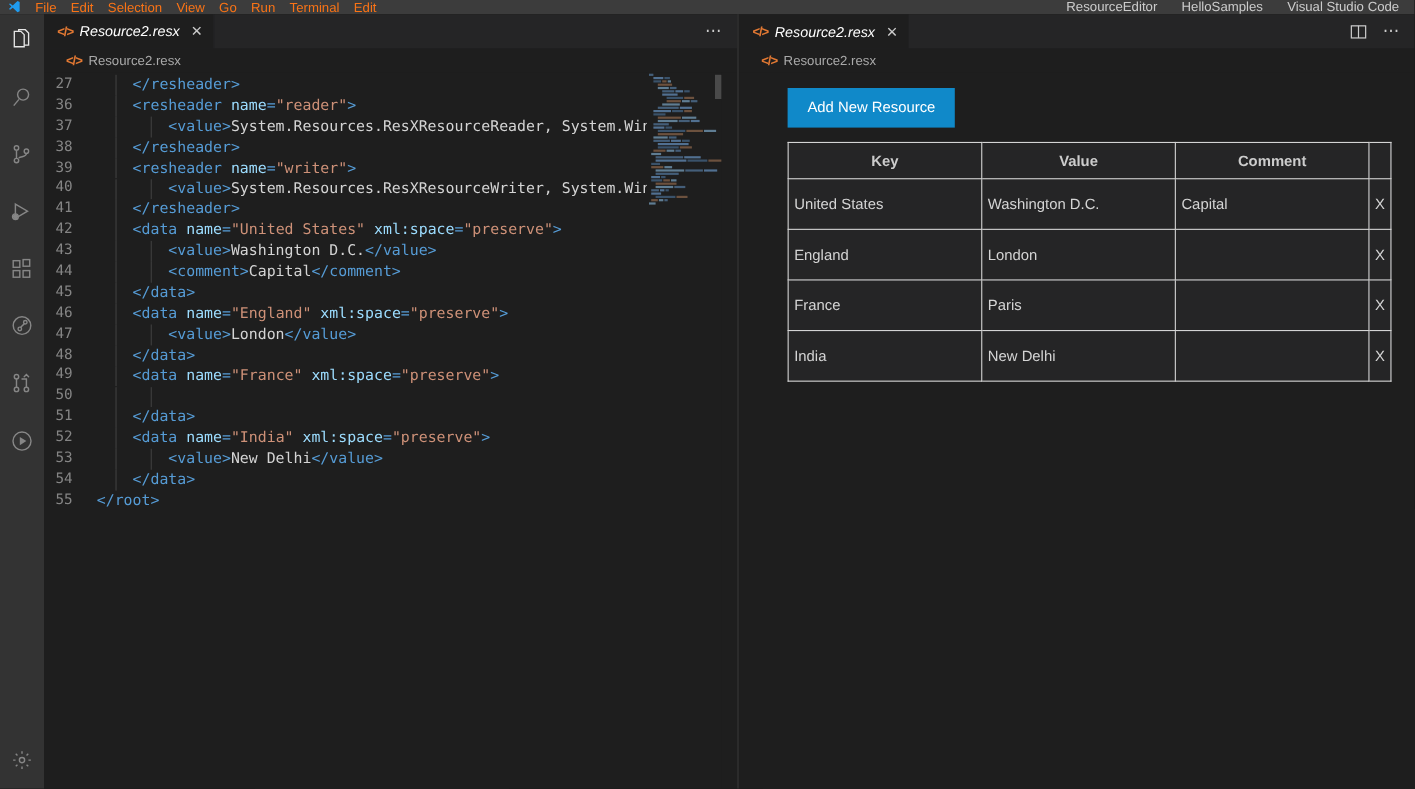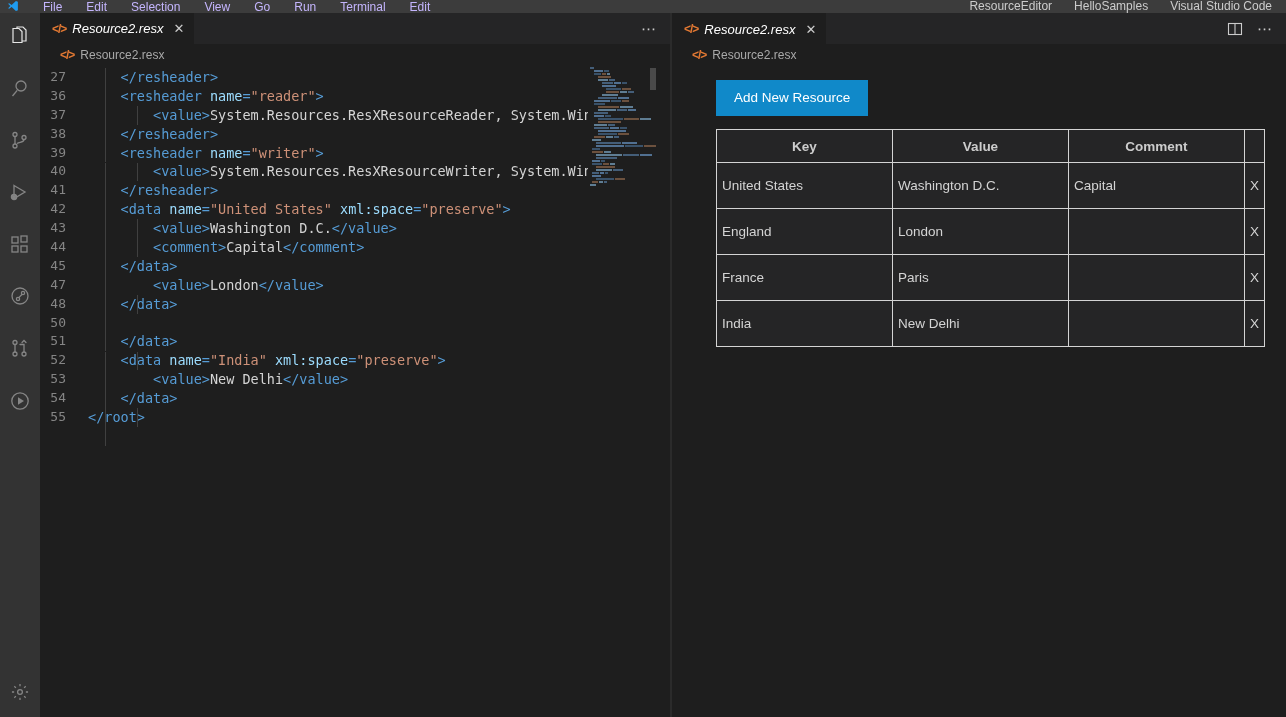--- a/index.html
+++ b/index.html
@@ -13,21 +13,21 @@
 
   
   .titlebar {
     position: absolute; top: 0; left: 0; width: 1286px; height: 13px;
     background: #3c3c3c; color: #cccccc;
     font-size: 12px; display: flex; align-items: flex-end; overflow: hidden;
   }
   .tb-logo { width: 26px; height: 13px; display: flex; align-items: flex-end; justify-content: center; }
   .tb-logo svg { display: block; }
   .menu-items { display: flex; gap: 13px; padding-left: 6px; }
-  .menu-item { color: #c4b5fd; font-size: 12px; line-height: 12px; white-space: nowrap; cursor: default; margin-left: 11px; }
+  .menu-item { color: #f97316; font-size: 12px; line-height: 12px; white-space: nowrap; cursor: default; }
   .tb-right {
     position: absolute; right: 0; top: 0; height: 13px;
     display: flex; align-items: flex-end; gap: 22px; padding-right: 14px;
     font-size: 12px; color: #cccccc; white-space: nowrap;
   }
 
   
   .activitybar {
     position: absolute; left: 0; top: 13px; width: 40px; height: 704px;
     background: #333333;
@@ -325,26 +325,34 @@
           </div>
           <div class="code-row">
             <div class="lnum">44</div>
             <div class="ctext"><span class="t-tag">        &lt;comment&gt;</span><span class="t-txt">Capital</span><span class="t-tag">&lt;/comment&gt;</span></div>
           </div>
           <div class="code-row">
             <div class="lnum">45</div>
             <div class="ctext"><span class="t-tag">    &lt;/data&gt;</span></div>
           </div>
           <div class="code-row">
+            <div class="lnum">46</div>
+            <div class="ctext"><span class="t-tag">    &lt;data </span><span class="t-attr">name</span><span class="t-tag">=</span><span class="t-str">"England"</span><span class="t-tag"> </span><span class="t-attr">xml:space</span><span class="t-tag">=</span><span class="t-str">"preserve"</span><span class="t-tag">&gt;</span></div>
+          </div>
+          <div class="code-row">
             <div class="lnum">47</div>
             <div class="ctext"><span class="t-tag">        &lt;value&gt;</span><span class="t-txt">London</span><span class="t-tag">&lt;/value&gt;</span></div>
           </div>
           <div class="code-row">
             <div class="lnum">48</div>
             <div class="ctext"><span class="t-tag">    &lt;/data&gt;</span></div>
+          </div>
+          <div class="code-row">
+            <div class="lnum">49</div>
+            <div class="ctext"><span class="t-tag">    &lt;data </span><span class="t-attr">name</span><span class="t-tag">=</span><span class="t-str">"France"</span><span class="t-tag"> </span><span class="t-attr">xml:space</span><span class="t-tag">=</span><span class="t-str">"preserve"</span><span class="t-tag">&gt;</span></div>
           </div>
           <div class="code-row">
             <div class="lnum">50</div>
           </div>
           <div class="code-row">
             <div class="lnum">51</div>
             <div class="ctext"><span class="t-tag">    &lt;/data&gt;</span></div>
           </div>
           <div class="code-row">
             <div class="lnum">52</div>

